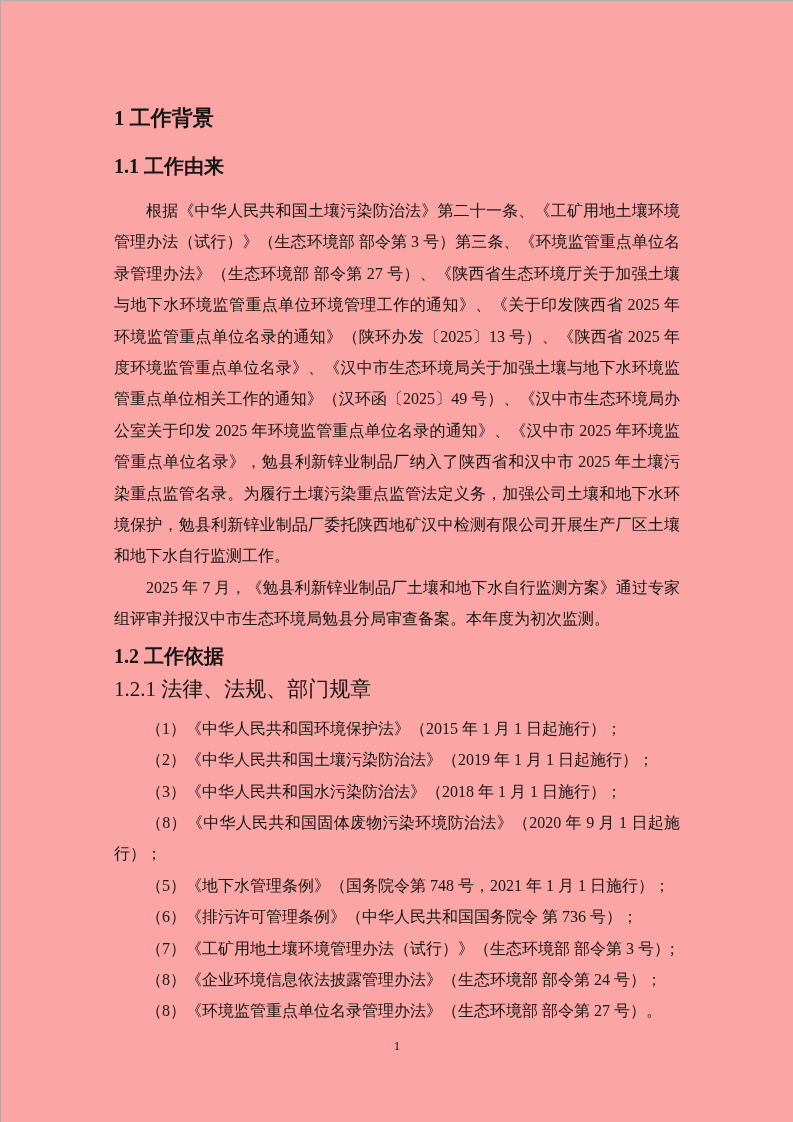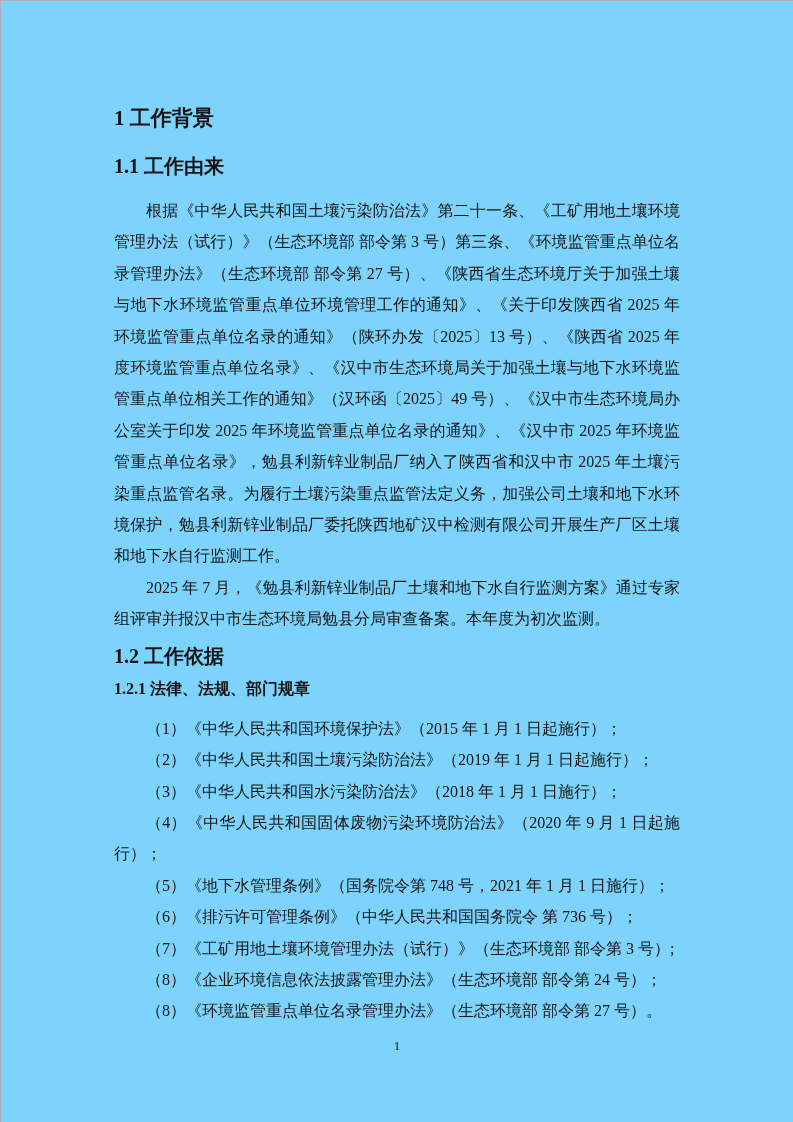--- a/index.html
+++ b/index.html
@@ -5,21 +5,21 @@
   html, body {
     margin: 0;
     padding: 0;
     background: #ffffff;
   }
   .page {
     width: 793px;
     height: 1122px;
     box-sizing: border-box;
     position: relative;
-    background: #7dd3fc;
+    background: #fca5a5;
     border-top: 1px solid #aeaeae;
     border-left: 1px solid #aeaeae;
     padding: 0 113px;
     overflow: hidden;
     font-family: "Liberation Serif", "DejaVu Serif", serif;
     color: #151515;
   }
   h1.doc-h1 {
     font-size: 21px;
     font-weight: bold;
@@ -29,22 +29,22 @@
   h2.doc-h2 {
     font-size: 20px;
     font-weight: bold;
     line-height: 26px;
     margin: 22px 0 0 0;
   }
   h2.doc-h2.tight {
     margin-top: 8px;
   }
   h3.doc-h3 {
-    font-size: 16px;
-    font-weight: bold;
+    font-size: 21px;
+    font-weight: normal;
     line-height: 24px;
     margin: 8px 0 0 0;
   }
   p.body {
     font-size: 16px;
     line-height: 31.4px;
     margin: 0;
     text-align: justify;
     word-break: break-all;
   }
@@ -82,21 +82,21 @@
   <p class="body indent">2025 年 7 月，《勉县利新锌业制品厂土壤和地下水自行监测方案》通过专家组评审并报汉中市生态环境局勉县分局审查备案。本年度为初次监测。</p>
 
   <h2 class="doc-h2 tight">1.2 工作依据</h2>
 
   <h3 class="doc-h3">1.2.1 法律、法规、部门规章</h3>
 
   <div class="legal-list">
       <p class="body indent">（1）《中华人民共和国环境保护法》（2015 年 1 月 1 日起施行）；</p>
       <p class="body indent">（2）《中华人民共和国土壤污染防治法》（2019 年 1 月 1 日起施行）；</p>
       <p class="body indent">（3）《中华人民共和国水污染防治法》（2018 年 1 月 1 日施行）；</p>
-      <p class="body indent">（4）《中华人民共和国固体废物污染环境防治法》（2020 年 9 月 1 日起施行）；</p>
+      <p class="body indent">（8）《中华人民共和国固体废物污染环境防治法》（2020 年 9 月 1 日起施行）；</p>
       <p class="body indent">（5）《地下水管理条例》（国务院令第 748 号，2021 年 1 月 1 日施行）；</p>
       <p class="body indent">（6）《排污许可管理条例》（中华人民共和国国务院令 第 736 号）；</p>
       <p class="body indent">（7）《工矿用地土壤环境管理办法（试行）》（生态环境部 部令第 3 号）;</p>
       <p class="body indent">（8）《企业环境信息依法披露管理办法》（生态环境部 部令第 24 号）；</p>
       <p class="body indent">（8）《环境监管重点单位名录管理办法》（生态环境部 部令第 27 号）。</p>
     </div>
 
   <div class="page-number">1</div>
 
 </div>

